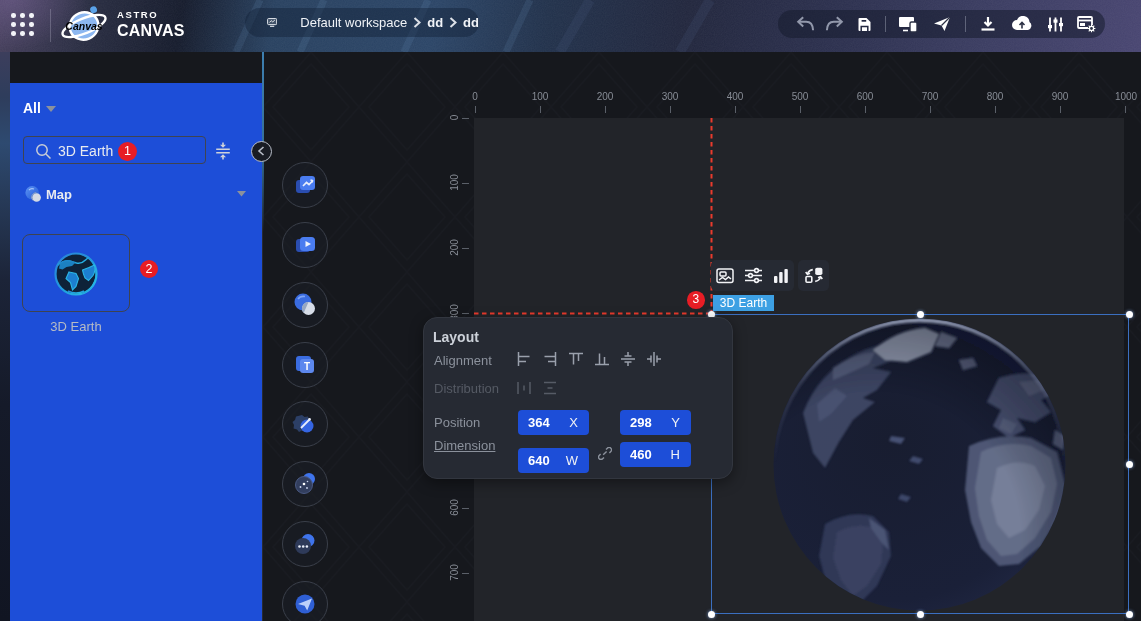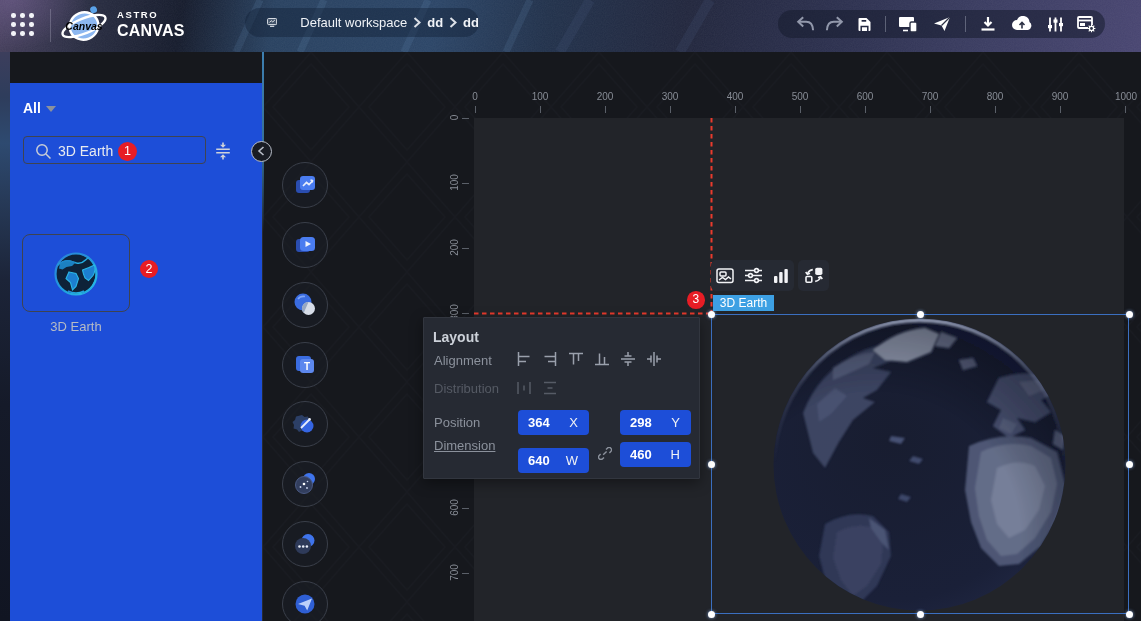--- a/index.html
+++ b/index.html
@@ -78,22 +78,22 @@
 
   
   #ftb1 { position:absolute; left:448px; top:208px; width:83px; height:31px; background:#262a33; border-radius:5px;
     display:flex; align-items:center; justify-content:space-around; }
   #ftb2 { position:absolute; left:535px; top:208px; width:31px; height:31px; background:#262a33; border-radius:5px;
     display:flex; align-items:center; justify-content:center; }
   #sellabel { position:absolute; left:450px; top:242.5px; width:61px; height:16.5px; background:#3da0e3;
     color:#fff; font-size:12px; text-align:center; line-height:16.5px; }
 
   
-  #lpanel { position:absolute; left:160px; top:265px; width:277px; height:162px; background:#262a33;
-    border:1px solid #32363f; border-radius:1px; box-shadow:0 4px 14px rgba(0,0,0,0.4);text-align:right; }
+  #lpanel { position:absolute; left:160px; top:265px; width:310px; height:162px; background:#262a33;
+    border:1px solid #32363f; border-radius:14px; box-shadow:0 4px 14px rgba(0,0,0,0.4);text-align:right; }
   #lpanel .title { position:absolute; left:9px; top:11px; color:#ccd1d9; font-size:14px; font-weight:bold; }
   #lpanel .lab { position:absolute; left:10px; color:#8b919c; font-size:13px; }
   #lpanel .lab.dim { color:#555a64; }
   .inp { position:absolute; width:71px; height:25px; background:#1d4ed8; border-radius:4px; color:#fff; font-size:13px; }
   .inp .v { position:absolute; left:10px; top:5px; font-weight:bold; }
   .inp .u { position:absolute; right:11px; top:5px; color:#f0f2f5; }
   .aic { position:absolute; }
   .wicon { position:absolute; left:9px; top:9px; width:26px; height:26px; }
   #wstrip .wcircle { left:19px; }
 </style>
@@ -508,20 +508,38 @@
         </svg>
       <span class="txt">3D Earth</span>
     </div>
     <div class="badge" id="b1" style="left:108px; top:59px; width:19px; height:19px; font-size:12.5px; line-height:19px;">1</div>
     <svg style="position:absolute;left:204px;top:59px" width="18" height="18" viewBox="0 0 18 18">
       <path d="M2.2 7.3 H15.8 M2.2 10.7 H15.8" stroke="#ced2da" stroke-width="1.6"></path>
       <path d="M9 0.5 V4 M9 17.5 V14" stroke="#ced2da" stroke-width="1.6"></path>
       <path d="M6 2.8 L9 5.8 L12 2.8 Z" fill="#ced2da"></path>
       <path d="M6 15.2 L9 12.2 L12 15.2 Z" fill="#ced2da"></path>
     </svg>
+    <div id="maprow">
+      <svg style="position:absolute;left:0;top:0" width="18" height="18" viewBox="0 0 18 18">
+        <defs>
+            <linearGradient id="mg" x1="0" y1="0" x2="1" y2="1">
+              <stop offset="0" stop-color="#5d93f4"></stop>
+              <stop offset="1" stop-color="#1e56d6"></stop>
+            </linearGradient>
+          </defs>
+        <circle cx="8.2" cy="7.8" r="6.8" fill="url(#mg)"></circle>
+        <path d="M5 5 a4 3 0 0 1 5 -1" stroke="#a8c6fa" stroke-width="1.2" fill="none"></path>
+        <circle cx="12.6" cy="12.5" r="4.3" fill="#d4dae4"></circle>
+        <path d="M12.3 7.7 a4.6 4.6 0 0 0 -3.4 7.7" fill="none" stroke="#9aa9c0" stroke-width="1"></path>
+      </svg>
+      <span class="t">Map</span>
+      <svg style="position:absolute;left:213px;top:6px" width="9" height="6">
+          <path d="M0 0 H9 L4.5 5.5 Z" fill="#8b919d"></path>
+        </svg>
+    </div>
     <div id="card">
       <svg style="position:absolute;left:29px;top:15px" width="48" height="48" viewBox="0 0 48 48">
         <defs>
           <linearGradient id="eg" x1="0" y1="0" x2="1" y2="1">
             <stop offset="0" stop-color="#2c7fd8"></stop>
               <stop offset="0.55" stop-color="#1f9fde"></stop>
               <stop offset="1" stop-color="#2cc4e6"></stop>
           </linearGradient>
         </defs>
         <circle cx="24" cy="24" r="20.5" fill="#0e2238" stroke="url(#eg)" stroke-width="2.2"></circle>

